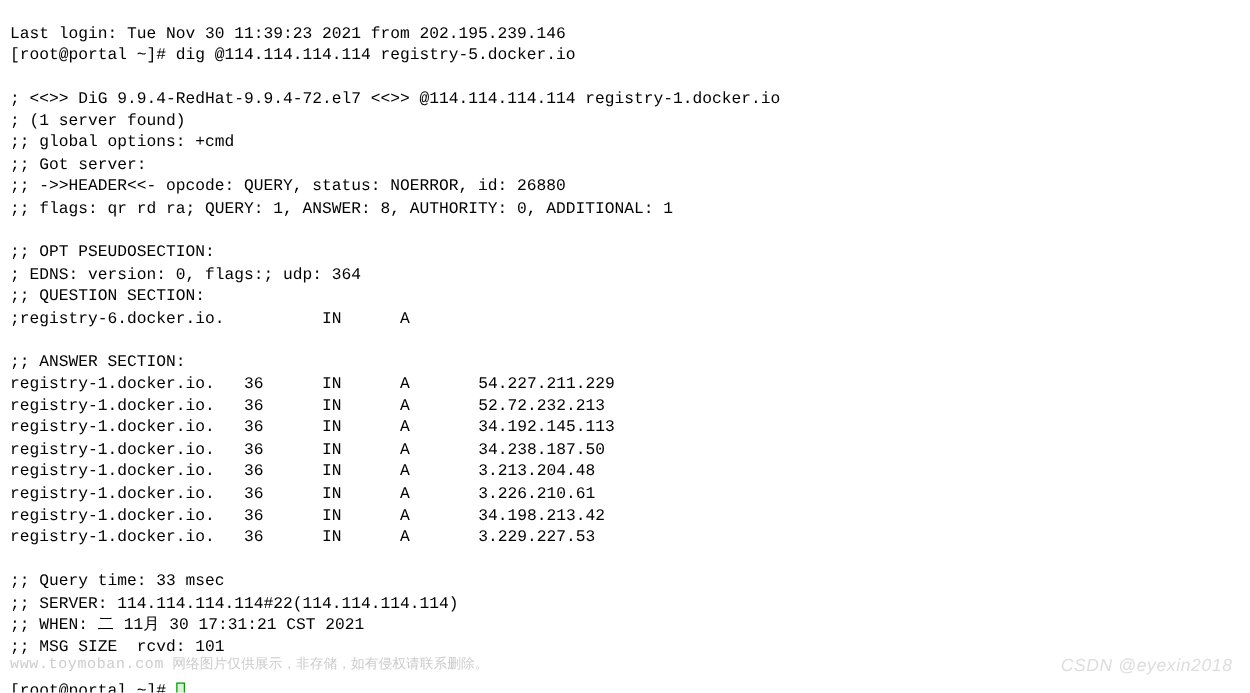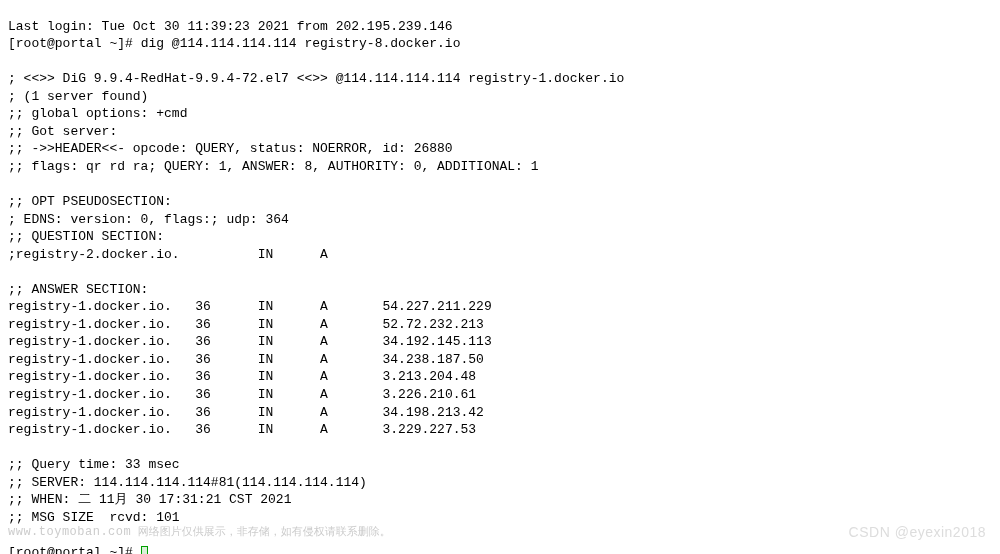--- a/index.html
+++ b/index.html
@@ -43,53 +43,54 @@
       letter-spacing: 0.5px;
     }
     .watermark-right {
       position: absolute;
       bottom: 12px;
       right: 14px;
       font-family: Arial, sans-serif;
       font-size: 14px;
       color: #dddddd;
       letter-spacing: 0.5px;
+      font-style: italic;
     }
   </style>
 </head>
 <body>
 
 <div class="terminal">
-<span>Last login: Tue Oct 30 11:39:23 2021 from 202.195.239.146</span>
-<span>[root@portal ~]# </span><span>dig @114.114.114.114 registry-8.docker.io</span>
+<span>Last login: Tue Nov 30 11:39:23 2021 from 202.195.239.146</span>
+<span>[root@portal ~]# </span><span>dig @114.114.114.114 registry-5.docker.io</span>
 
 <span>; &lt;&lt;&gt;&gt; DiG 9.9.4-RedHat-9.9.4-72.el7 &lt;&lt;&gt;&gt; @114.114.114.114 registry-1.docker.io</span>
 <span>; (1 server found)</span>
 <span>;; global options: +cmd</span>
 <span>;; Got server:</span>
 <span>;; -&gt;&gt;HEADER&lt;&lt;- opcode: QUERY, status: NOERROR, id: 26880</span>
 <span>;; flags: qr rd ra; QUERY: 1, ANSWER: 8, AUTHORITY: 0, ADDITIONAL: 1</span>
 
 <span>;; OPT PSEUDOSECTION:</span>
 <span>; EDNS: version: 0, flags:; udp: 364</span>
 <span>;; QUESTION SECTION:</span>
-<span>;registry-2.docker.io.          IN      A</span>
+<span>;registry-6.docker.io.          IN      A</span>
 
 <span>;; ANSWER SECTION:</span>
 <span><span>registry-1.docker.io.</span>   <span>36</span>      <span>IN</span>      <span>A</span>       <span>54.227.211.229</span></span>
 <span><span>registry-1.docker.io.</span>   <span>36</span>      <span>IN</span>      <span>A</span>       <span>52.72.232.213</span></span>
 <span><span>registry-1.docker.io.</span>   <span>36</span>      <span>IN</span>      <span>A</span>       <span>34.192.145.113</span></span>
 <span><span>registry-1.docker.io.</span>   <span>36</span>      <span>IN</span>      <span>A</span>       <span>34.238.187.50</span></span>
 <span><span>registry-1.docker.io.</span>   <span>36</span>      <span>IN</span>      <span>A</span>       <span>3.213.204.48</span></span>
 <span><span>registry-1.docker.io.</span>   <span>36</span>      <span>IN</span>      <span>A</span>       <span>3.226.210.61</span></span>
 <span><span>registry-1.docker.io.</span>   <span>36</span>      <span>IN</span>      <span>A</span>       <span>34.198.213.42</span></span>
 <span><span>registry-1.docker.io.</span>   <span>36</span>      <span>IN</span>      <span>A</span>       <span>3.229.227.53</span></span>
 
 <span>;; Query time: 33 msec</span>
-<span>;; SERVER: 114.114.114.114#81(114.114.114.114)</span>
+<span>;; SERVER: 114.114.114.114#22(114.114.114.114)</span>
 <span>;; WHEN: 二 11月 30 17:31:21 CST 2021</span>
 <span>;; MSG SIZE  rcvd: 101</span>
 
 <span>[root@portal ~]# </span><span class="cursor"></span>
 </div>
 
 <div class="watermark-left"><span class="domain">www.toymoban.com</span><span> 网络图片仅供展示，非存储，如有侵权请联系删除。</span></div>
 <div class="watermark-right">CSDN @eyexin2018</div>
 
 </body></html>

